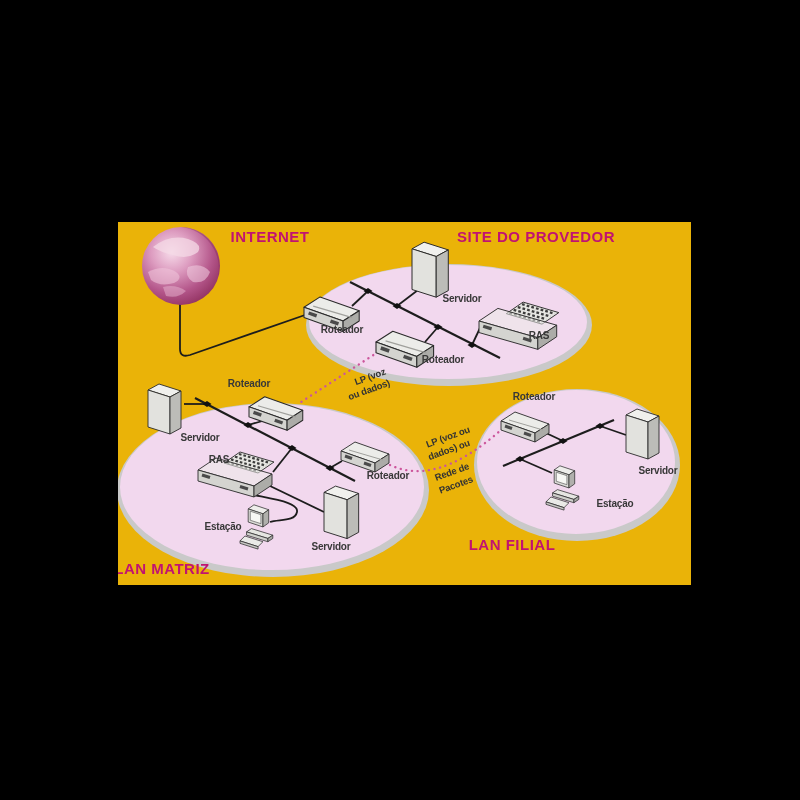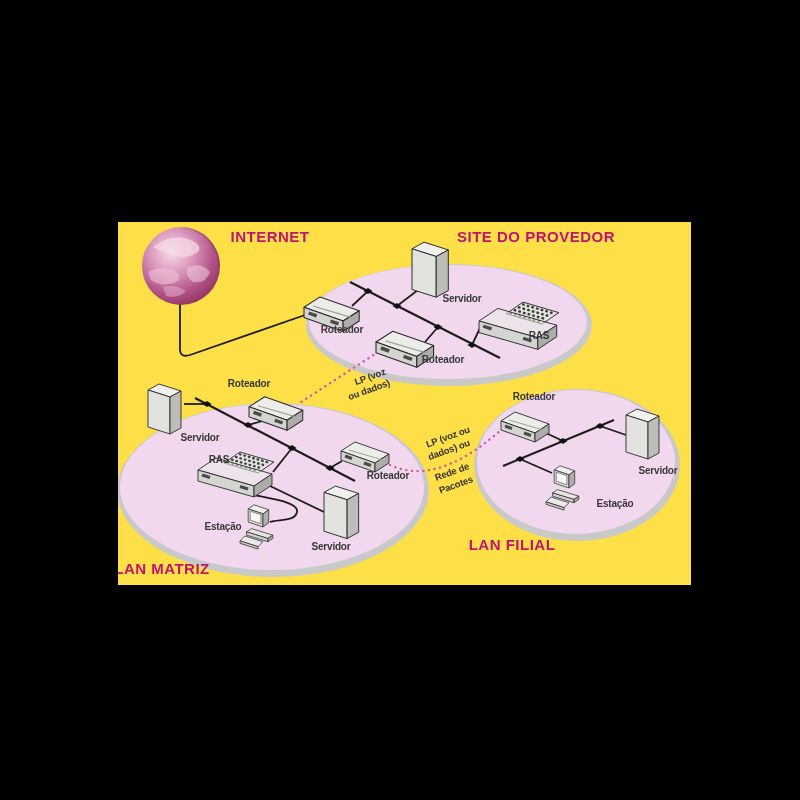--- a/index.html
+++ b/index.html
@@ -1,18 +1,18 @@
 <!DOCTYPE html>
 <html><head>
 <meta charset="utf-8">
 <style>
   html,body{margin:0;padding:0;background:#000;}
   .stage{position:relative;width:800px;height:800px;background:#000;overflow:hidden;
          font-family:"Liberation Sans", sans-serif;}
-  .panel{position:absolute;left:118px;top:222px;width:573px;height:363px;background:#fde047;}
+  .panel{position:absolute;left:118px;top:222px;width:573px;height:363px;background:#eab308;}
   svg{display:block;}
   .title-txt{font-family:"Liberation Sans",sans-serif;font-weight:bold;font-size:15px;
              letter-spacing:.5px;fill:#c11371;}
   .dev-lbl{font-family:"Liberation Sans",sans-serif;font-weight:bold;font-size:10px;
            fill:#383838;letter-spacing:-.2px;}
   .link-lbl{font-family:"Liberation Sans",sans-serif;font-weight:bold;font-size:9.5px;
             fill:#333333;letter-spacing:-.2px;}
   .busline{stroke:#1d1d1d;stroke-width:2.2;fill:none;}
   .stub{stroke:#1d1d1d;stroke-width:1.8;fill:none;}
   .dotted{stroke:#cc569c;stroke-width:2.4;fill:none;stroke-linecap:round;

